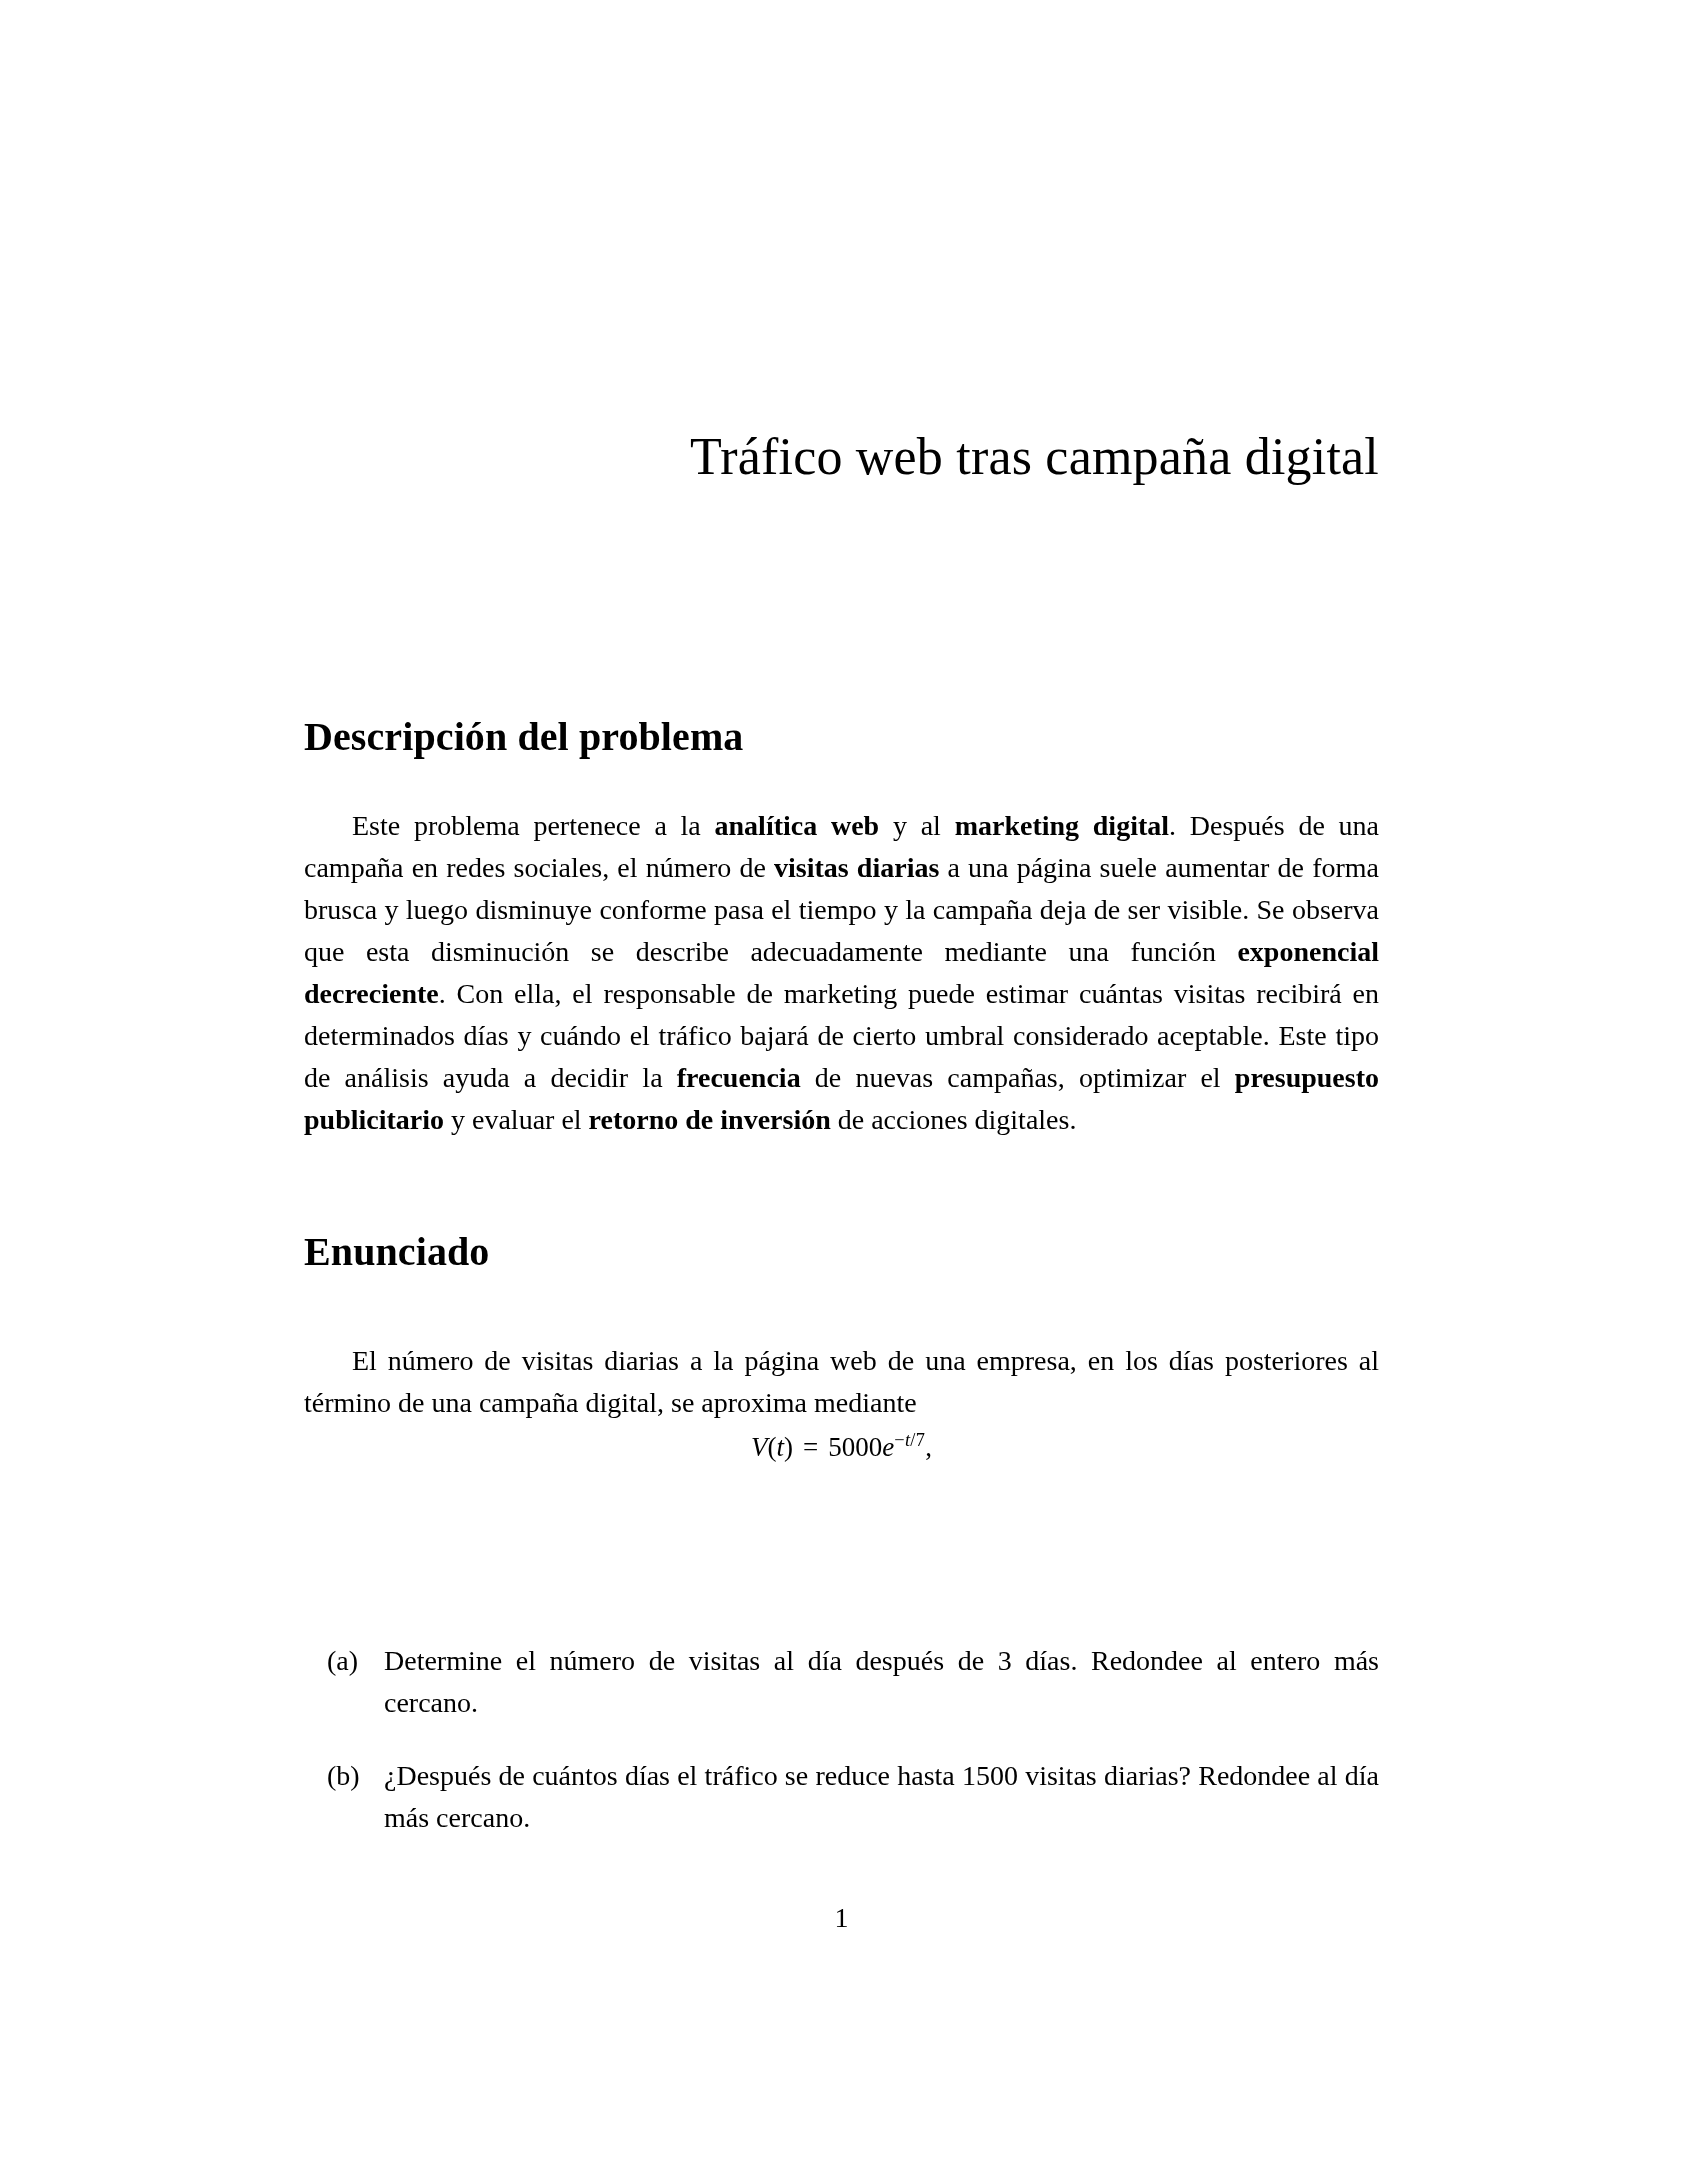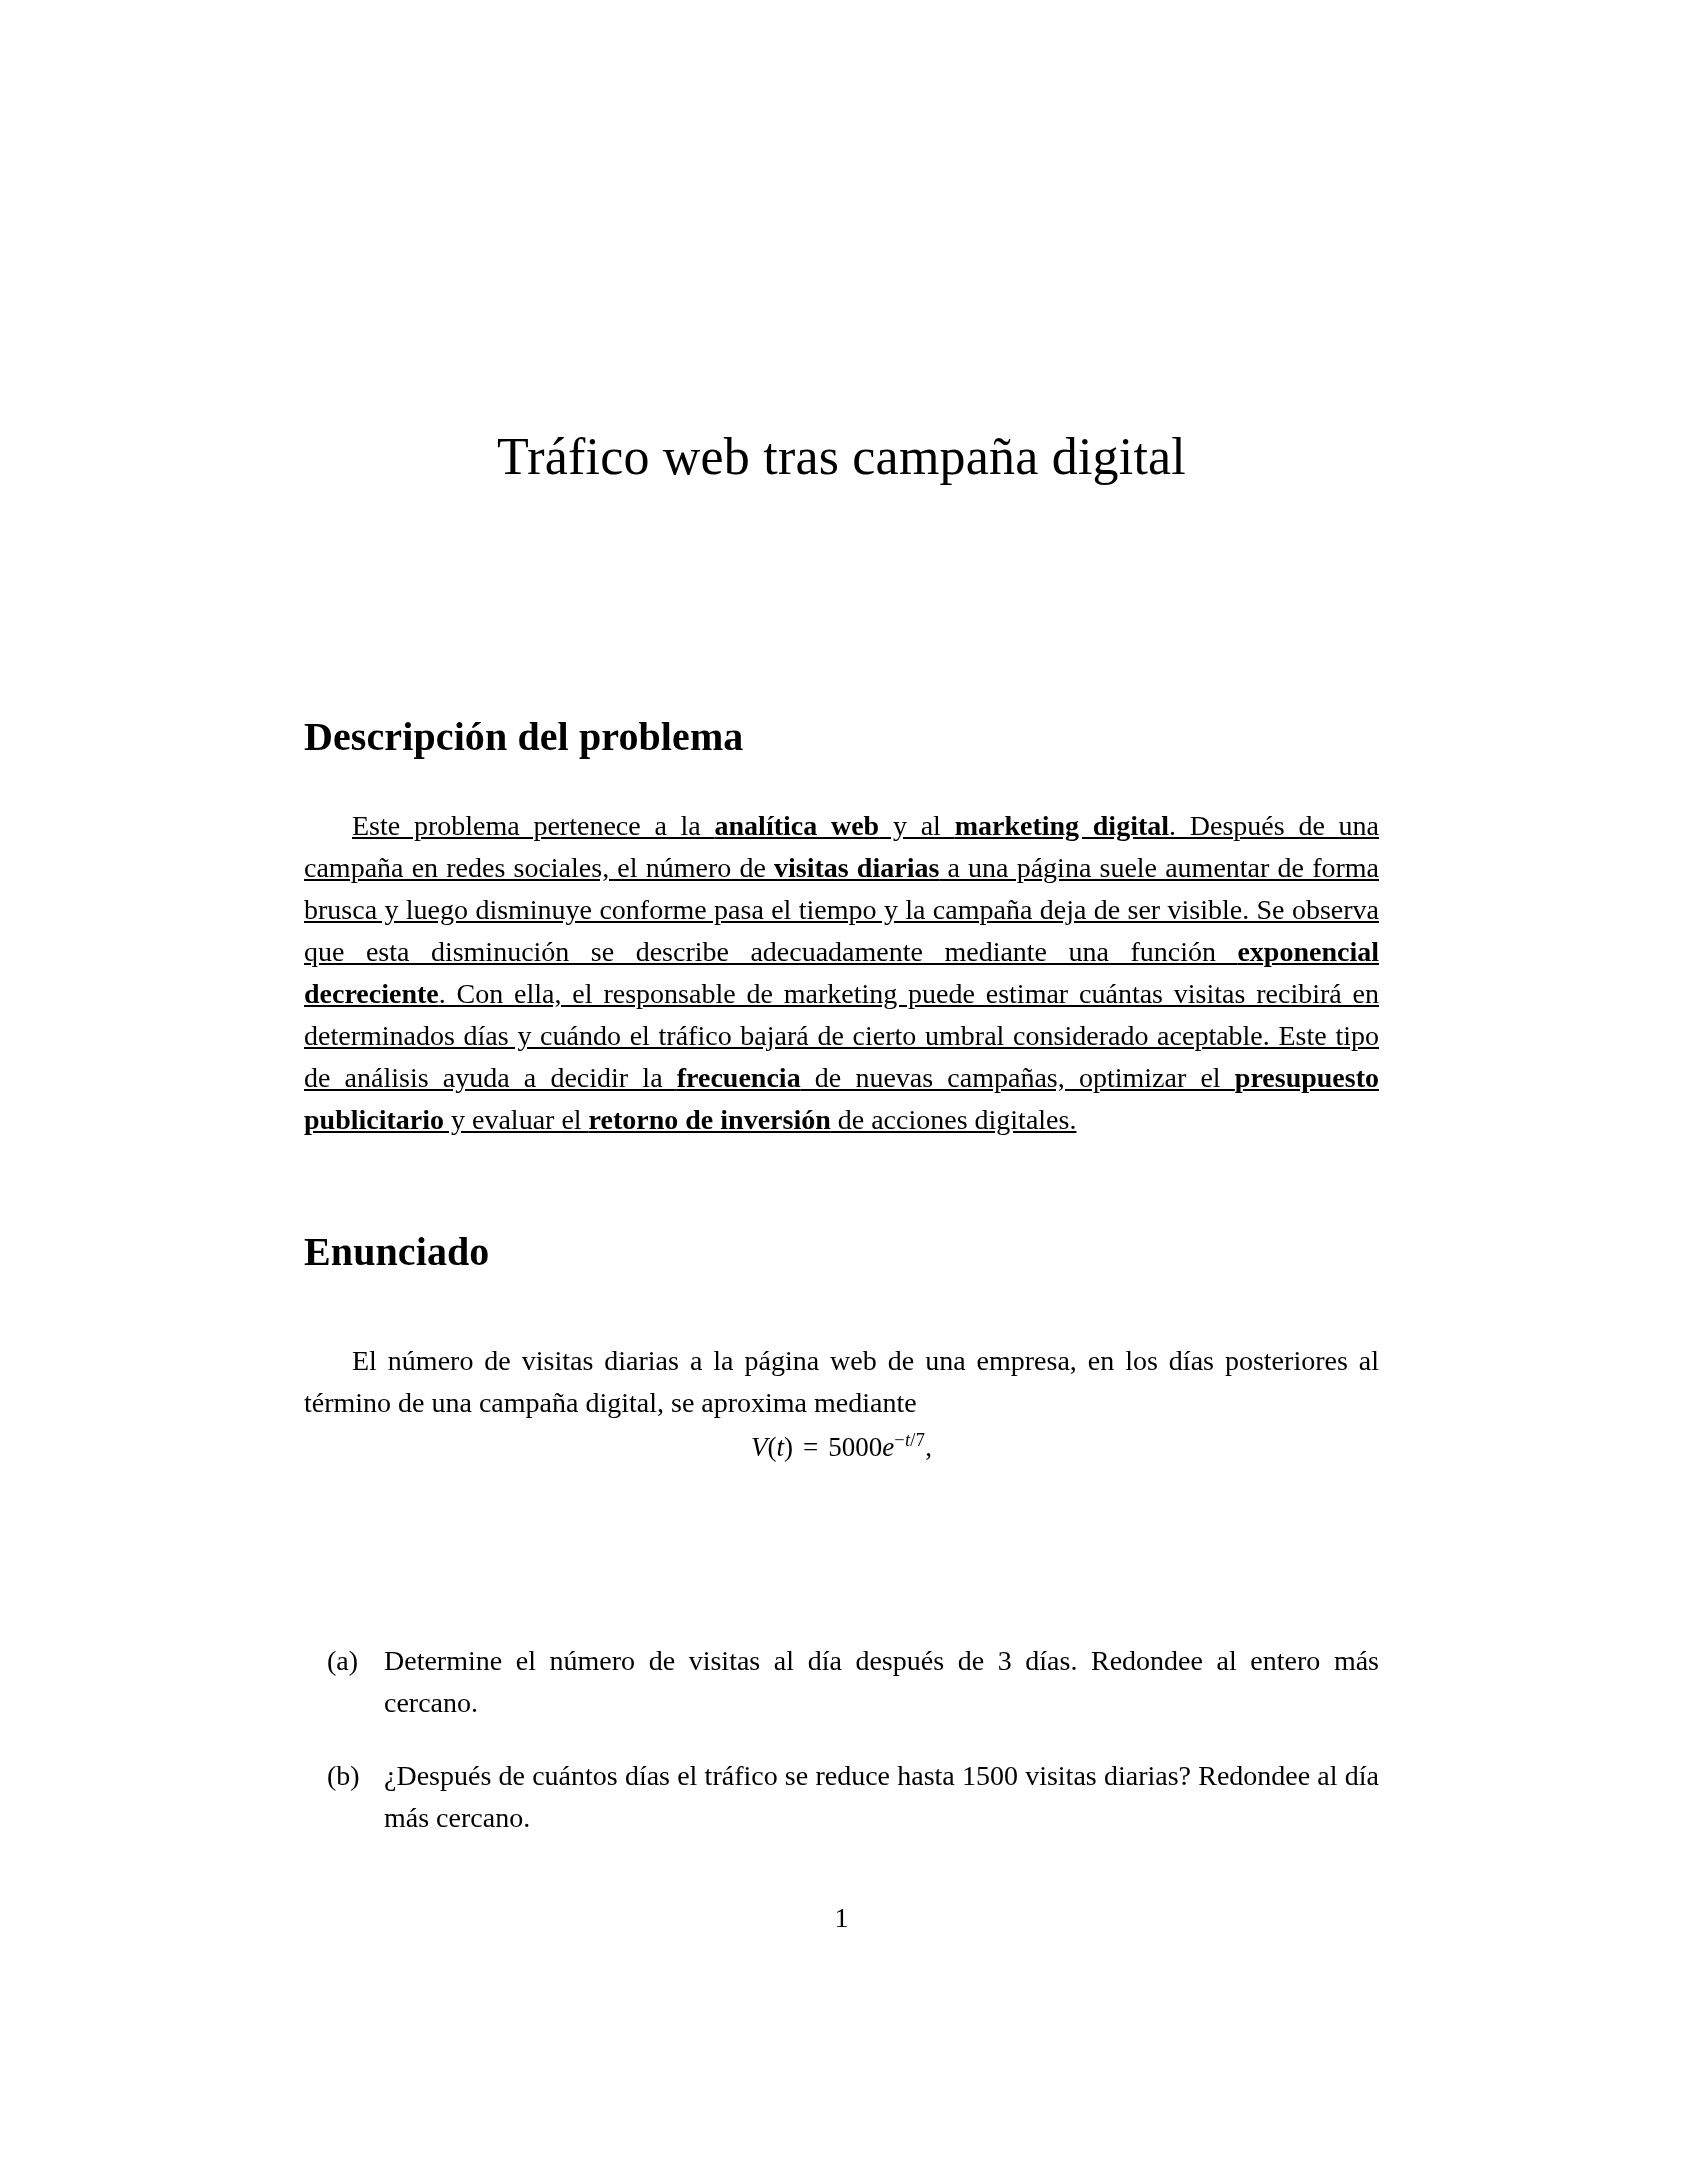--- a/index.html
+++ b/index.html
@@ -22,21 +22,21 @@
     position: absolute;
     left: 304px;
     top: 0;
     width: 1075px;
     height: 2178px;
   }
 
   .doc-title {
     margin: 0;
     padding: 0;
-    text-align: center;
+    text-align: right;
     font-size: 52px;
     font-weight: normal;
     line-height: 1.12;
     letter-spacing: 0.2px;
     position: absolute;
     top: 428px;
     left: 0;
     width: 1075px;
   }
 
@@ -66,21 +66,21 @@
     left: 0;
     width: 1075px;
     font-size: 28px;
     line-height: 42px;
     text-align: justify;
     text-justify: inter-word;
     hyphens: none;
   }
   .indent { text-indent: 48px; }
 
-  #par-descripcion { top: 777px; text-decoration: underline; }
+  #par-descripcion { top: 777px; }
   #par-enunciado   { top: 1312px; }
   #par-donde       { top: 1515px; }
 
   b, strong { font-weight: bold; }
 
   
   .equation {
     position: absolute;
     left: 0;
     top: 1429px;

